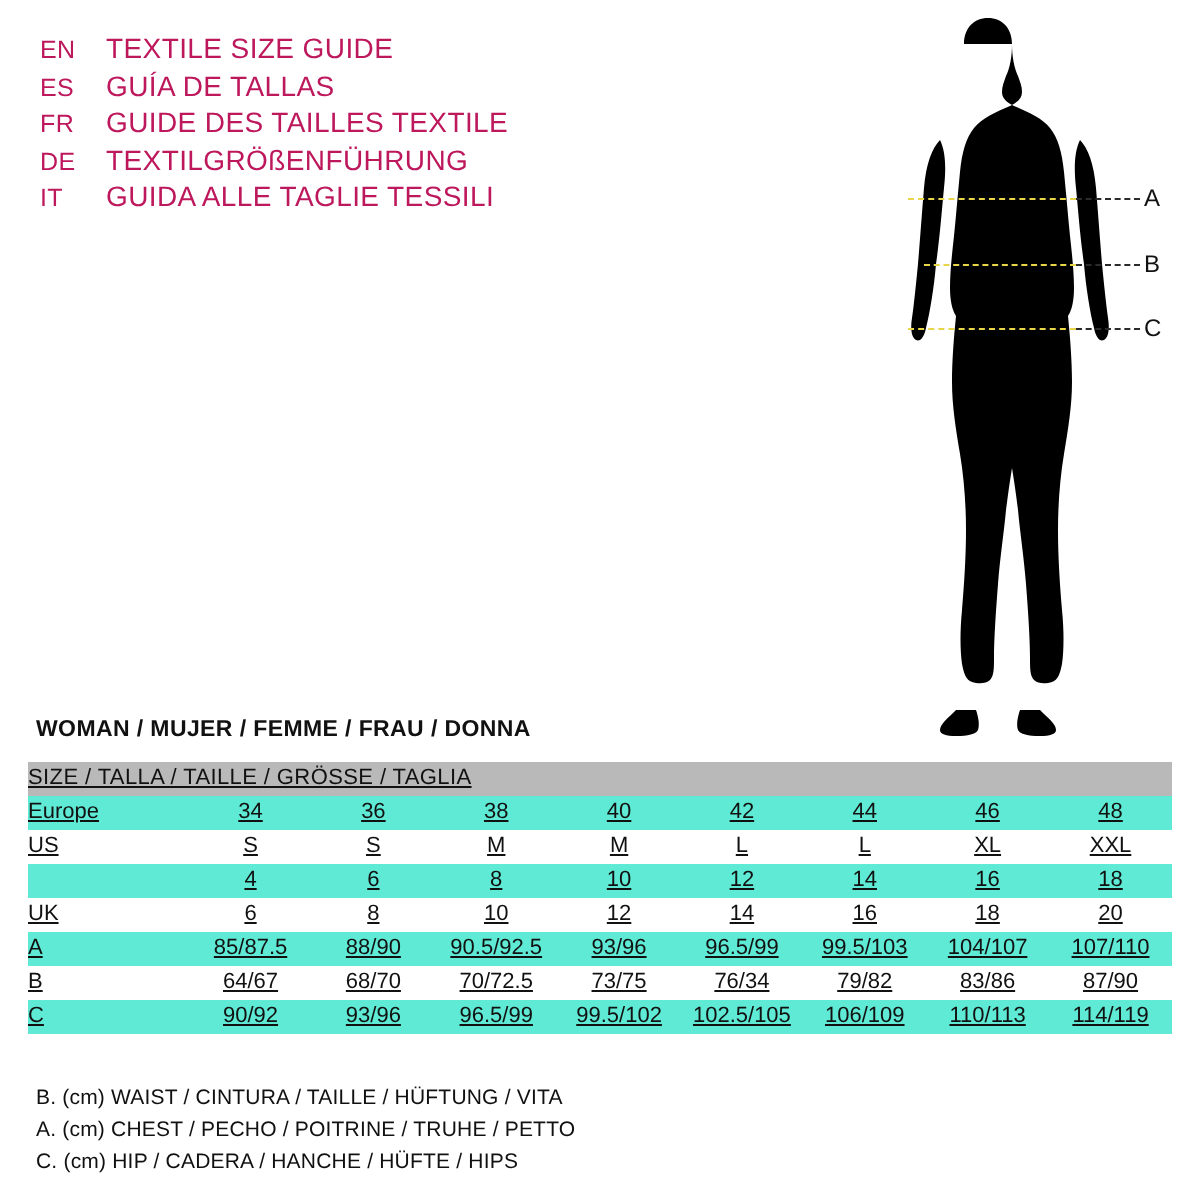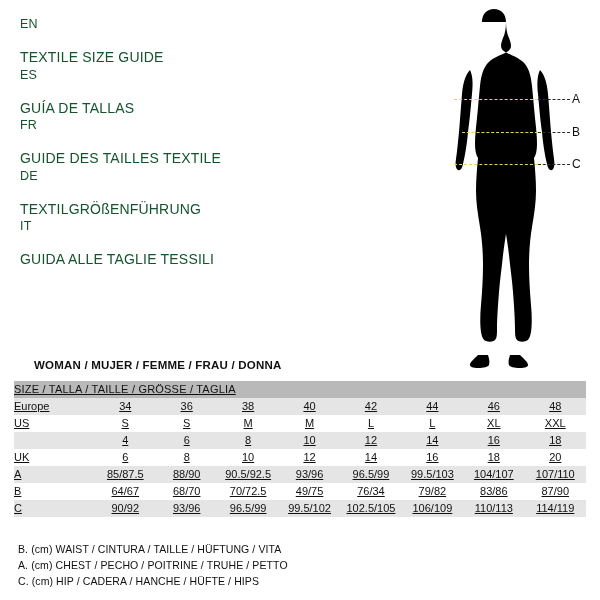--- a/index.html
+++ b/index.html
@@ -29,22 +29,21 @@
     left: 20px;
     top: 16px;
     width: 300px;
   }
   .lang-row {
     display: flex;
     align-items: baseline;
     font-size: 12.5px;
     line-height: 17.5px;
     letter-spacing: 0.2px;
-    color: #14532d;
-    flex-direction: column;
+    color: #be185d;
   }
   .lang-code {
     width: 33px;
     flex: 0 0 33px;
     font-size: 12.5px;
   }
   .lang-title {
     font-size: 14px;
     white-space: nowrap;
   }
@@ -79,21 +78,20 @@
 
   
   .woman-caption {
     position: absolute;
     left: 18px;
     top: 359px;
     font-size: 11.5px;
     font-weight: bold;
     letter-spacing: 0.2px;
     color: #111;
-    margin-left: 16px;
   }
 
   
   .table-wrap {
     position: absolute;
     left: 14px;
     top: 381px;
     width: 572px;
   }
   table.size-table {
@@ -110,21 +108,21 @@
     vertical-align: middle;
   }
   .row-head td {
     background: #b9b9b9;
     font-weight: normal;
     font-size: 11px;
     padding-left: 6px;
     letter-spacing: 0.2px;
   }
   .row-shade td {
-    background: #e5e5e5;
+    background: #5eead4;
   }
   .row-plain td {
     background: #ffffff;
   }
   td.lbl {
     text-align: left;
     padding-left: 6px;
     width: 80px;
   }
   td.val {
@@ -325,21 +323,21 @@
           <td class="val">99.5/103</td>
           <td class="val">104/107</td>
           <td class="val">107/110</td>
         </tr>
 
         <tr class="row-plain">
           <td class="lbl">B</td>
           <td class="val">64/67</td>
           <td class="val">68/70</td>
           <td class="val">70/72.5</td>
-          <td class="val">49/75</td>
+          <td class="val">73/75</td>
           <td class="val">76/34</td>
           <td class="val">79/82</td>
           <td class="val">83/86</td>
           <td class="val">87/90</td>
         </tr>
 
         <tr class="row-shade">
           <td class="lbl">C</td>
           <td class="val">90/92</td>
           <td class="val">93/96</td>

